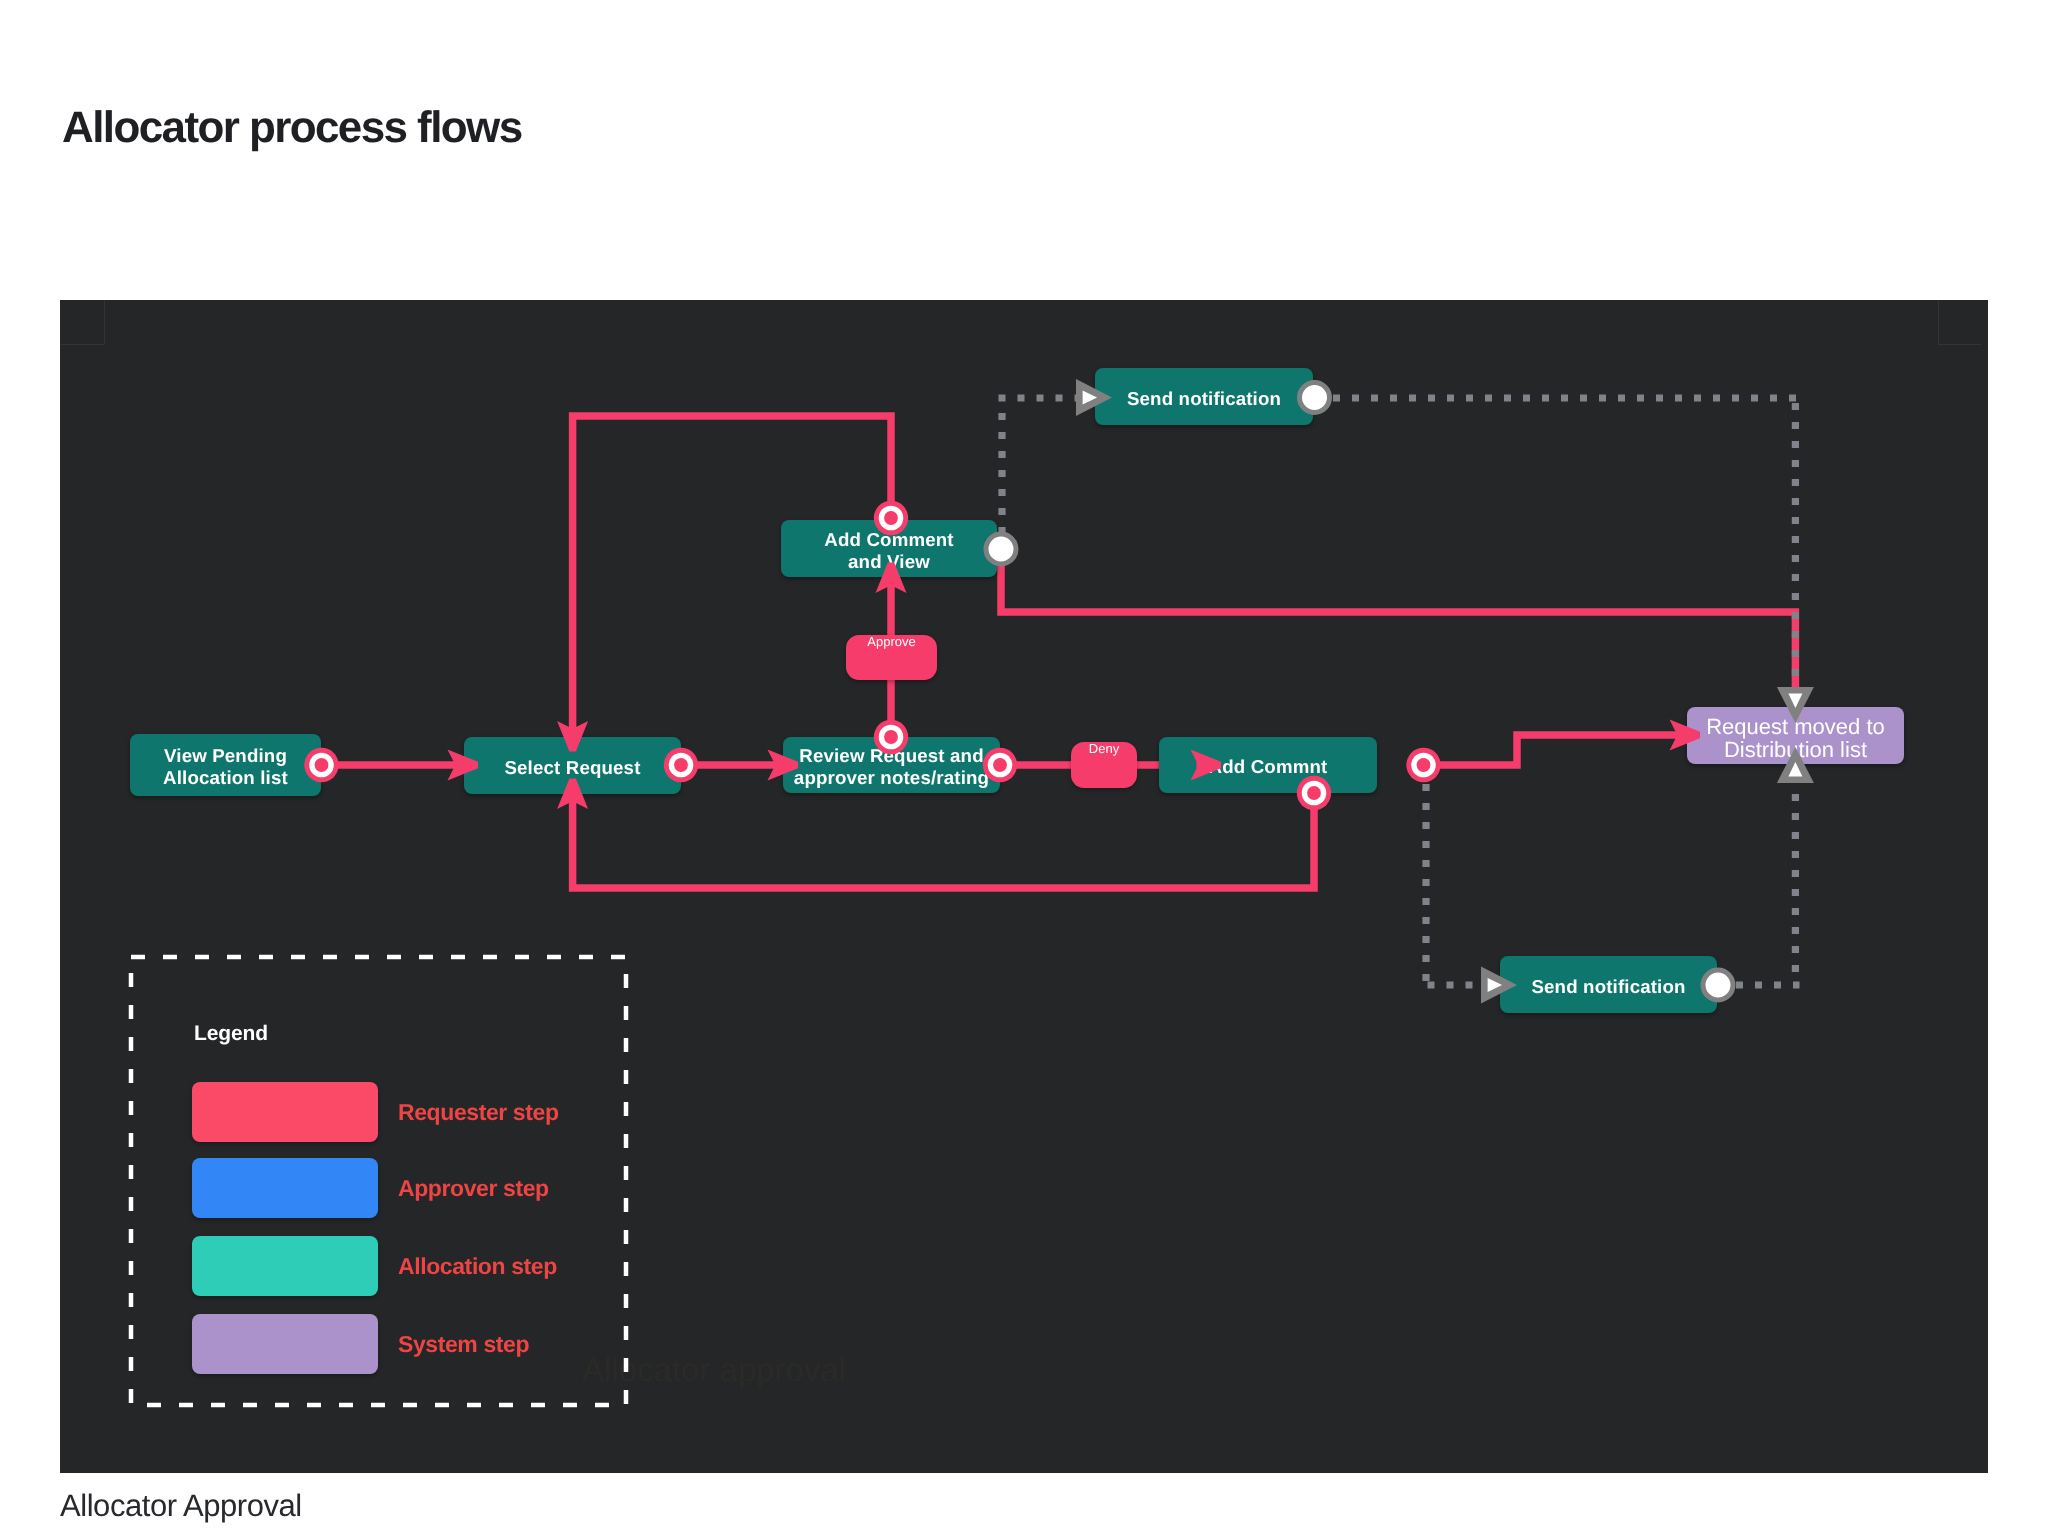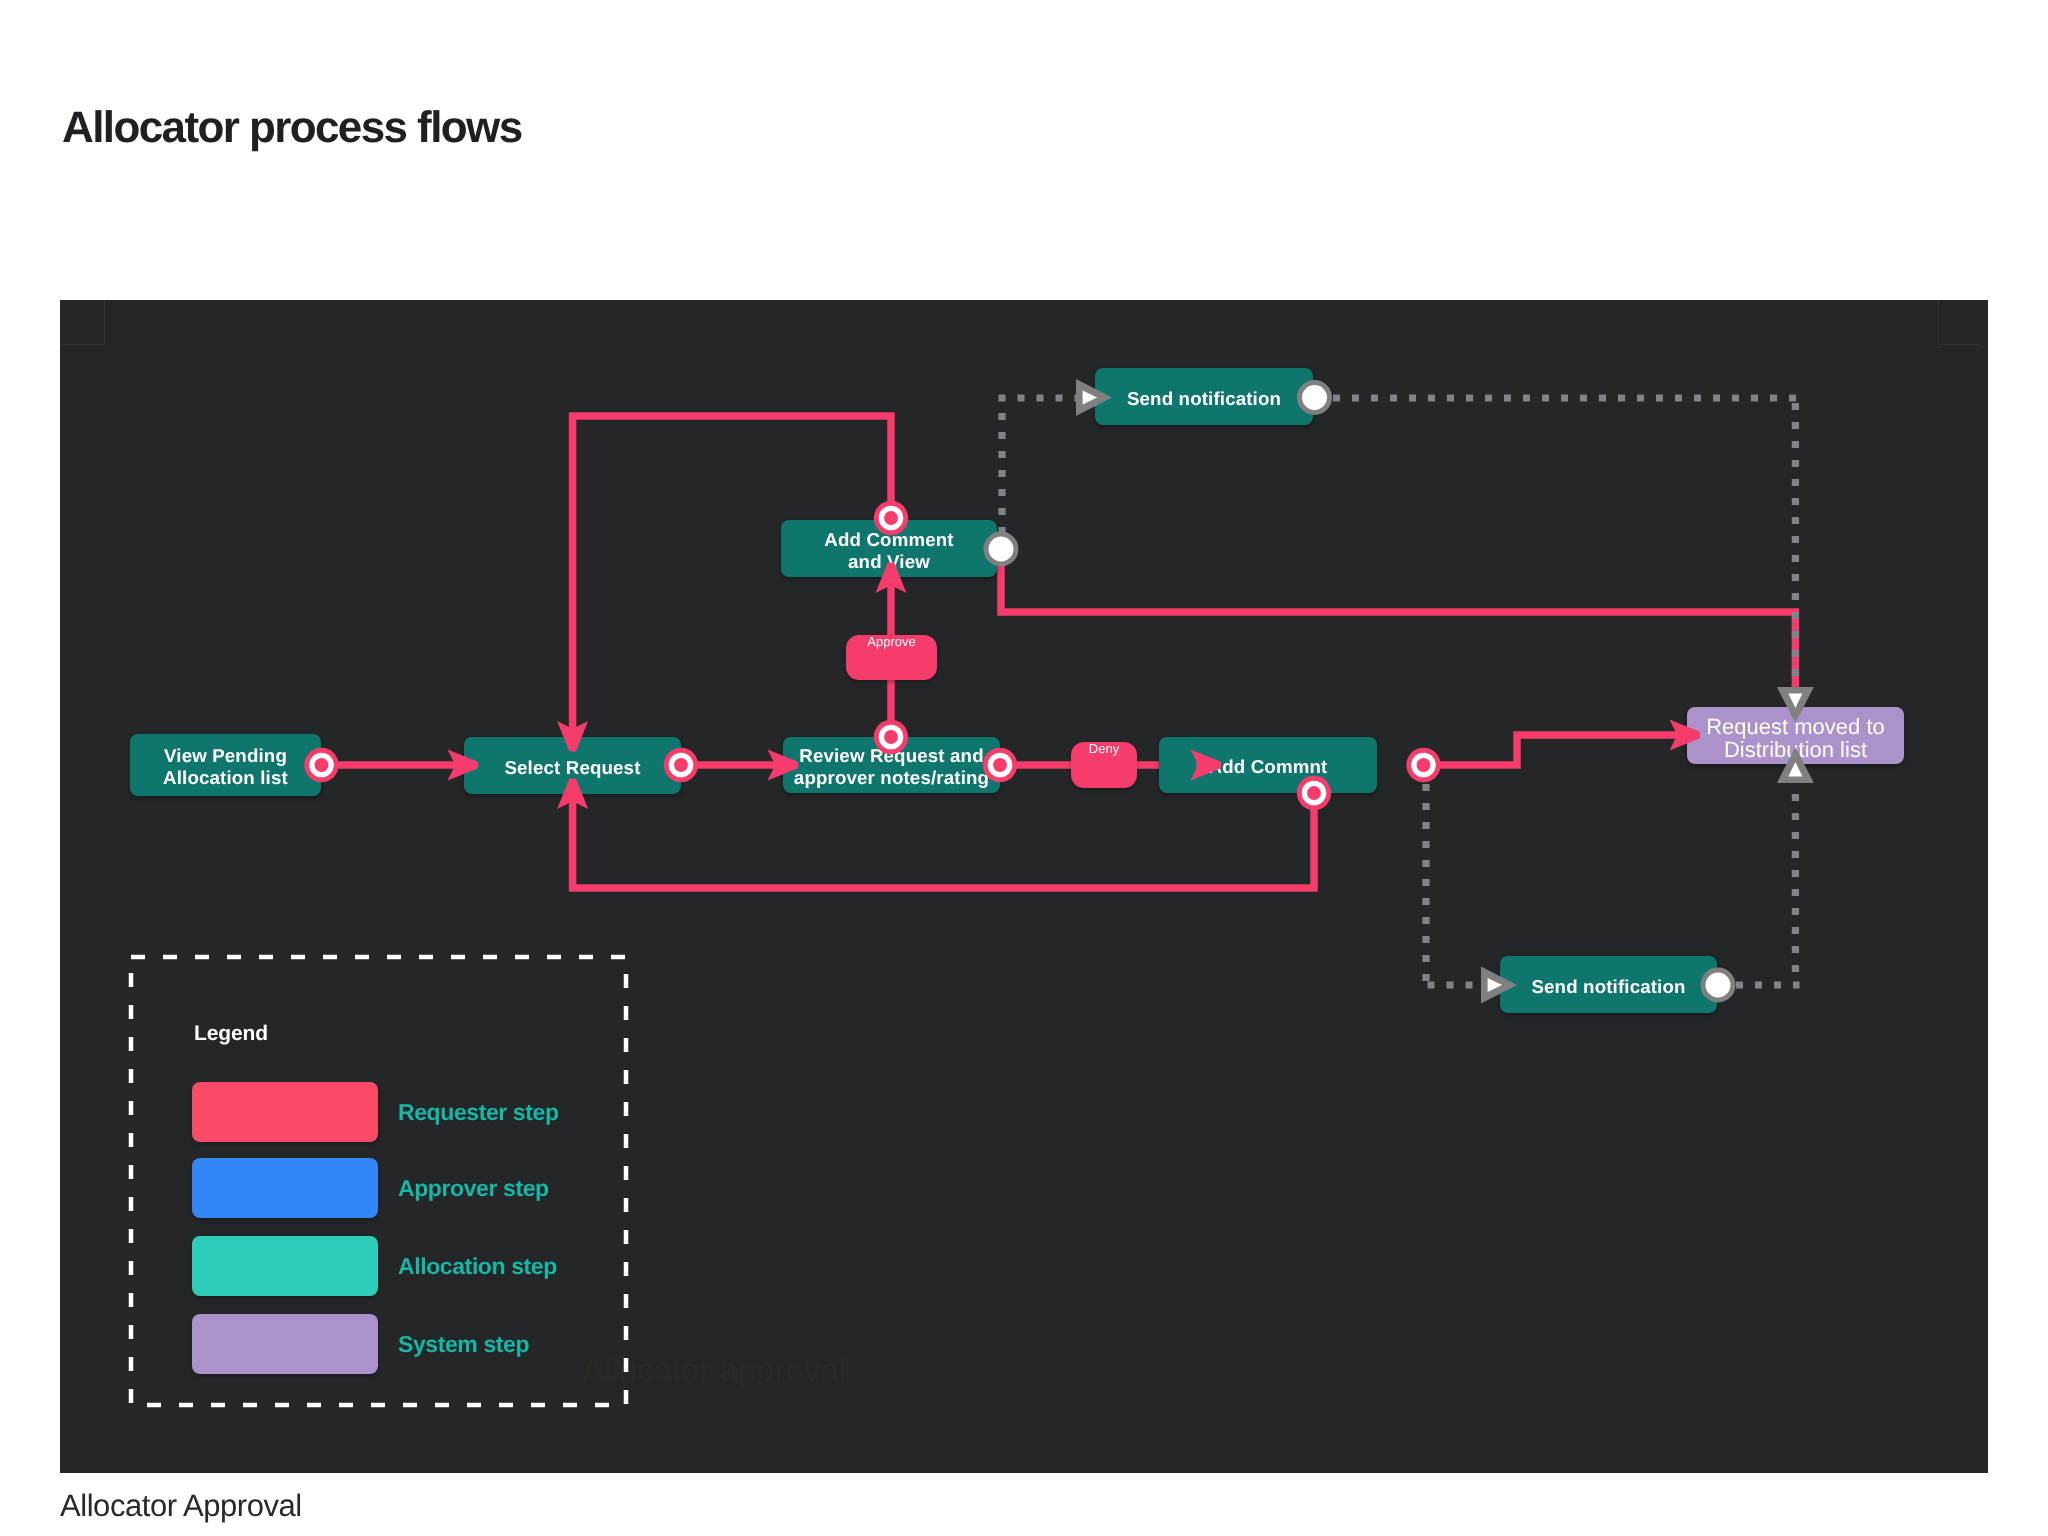--- a/index.html
+++ b/index.html
@@ -31,21 +31,21 @@
   .sys{background:#ab92ca;font-weight:normal;font-size:22px;letter-spacing:0;line-height:23px;}
   .sys > span{padding-top:5px;}
 
   .chip{position:absolute;border-radius:13px;box-shadow:0 2px 4px rgba(0,0,0,0.3);background:#f63c6a;
         display:flex;align-items:flex-start;justify-content:center;color:#fff;
         font-size:13px;line-height:1;}
 
   .legend-title{position:absolute;font-size:21px;line-height:1;font-weight:bold;color:#fff;letter-spacing:-0.1px;}
   .legend-sw{position:absolute;width:186px;height:60px;border-radius:8px;
         box-shadow:0 2px 4px rgba(0,0,0,0.3);}
-  .legend-lb{position:absolute;font-size:23px;line-height:1;font-weight:bold;color:#14b8a6;letter-spacing:-0.4px;
+  .legend-lb{position:absolute;font-size:23px;line-height:1;font-weight:bold;color:#ef4444;letter-spacing:-0.4px;
         transform:translateY(-50%);white-space:nowrap;}
 
   .watermark{position:absolute;font-size:33px;color:#2c2a26;font-weight:400;white-space:nowrap;line-height:1;}
 </style>
 </head>
 <body>
 
 <div class="page">
  <div class="slide-title">Allocator process flows</div>
 

